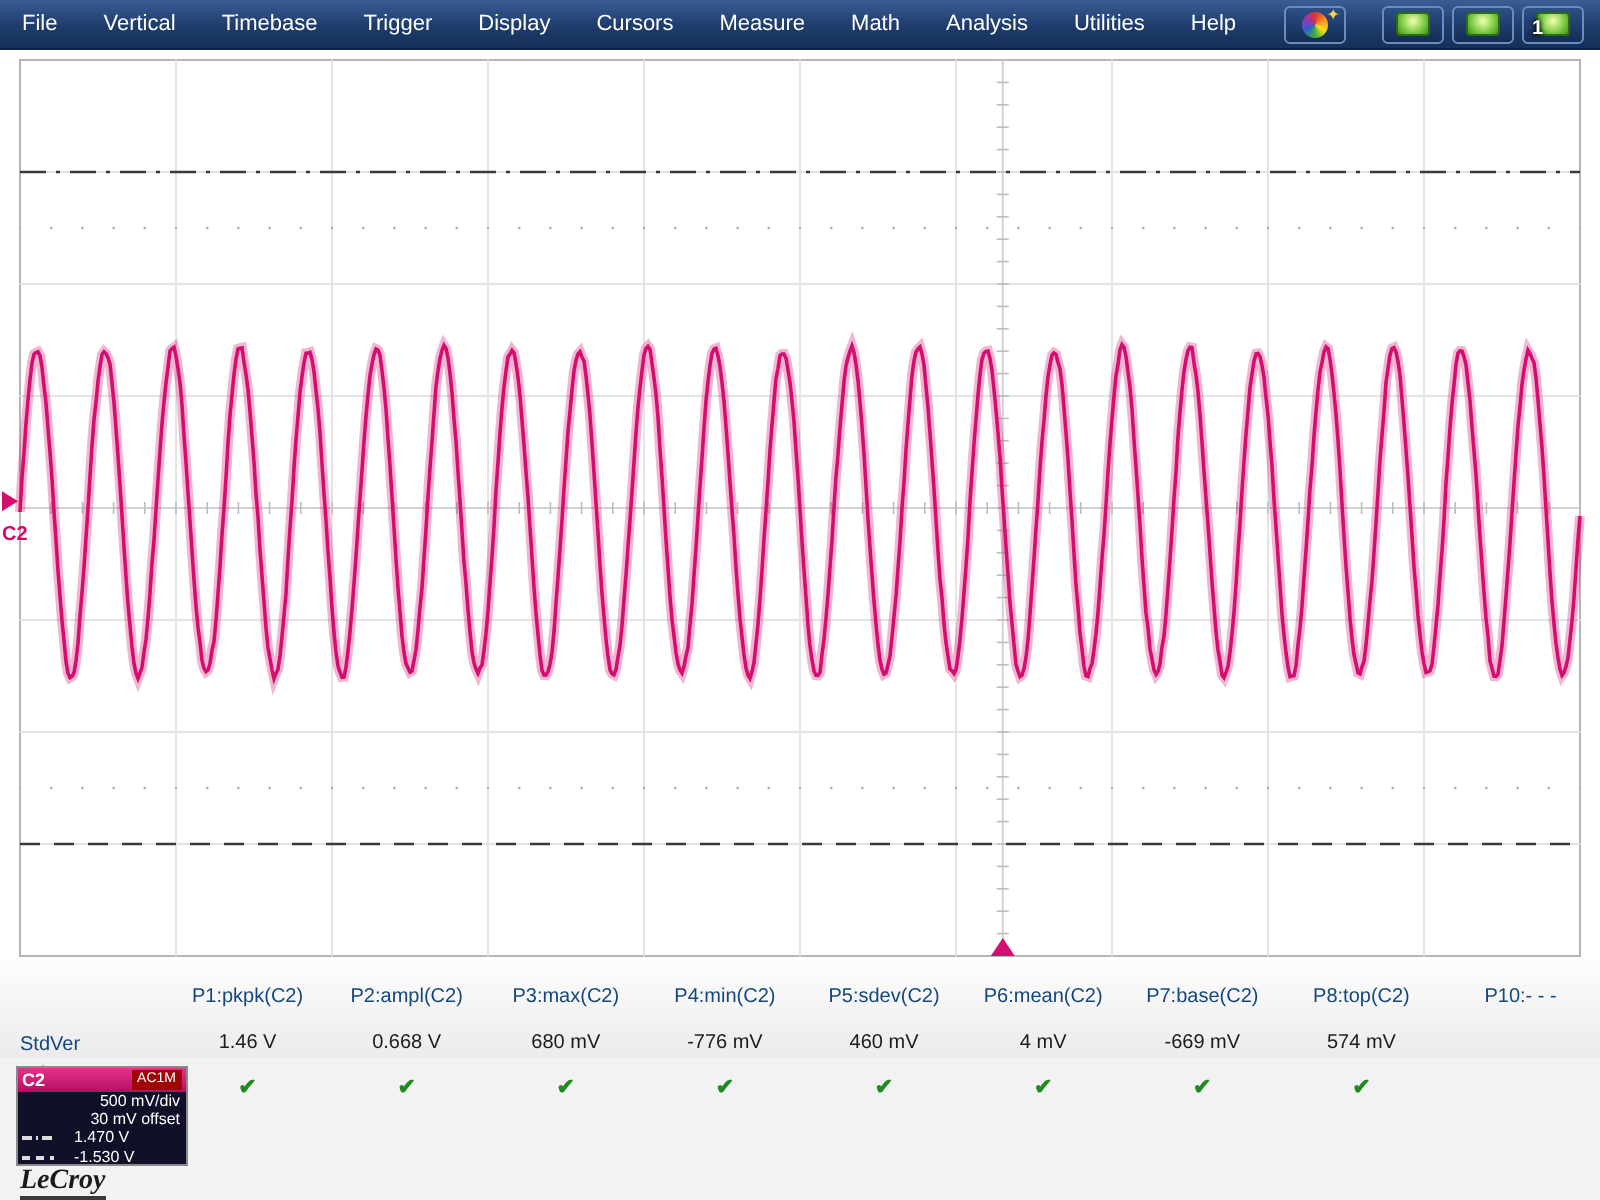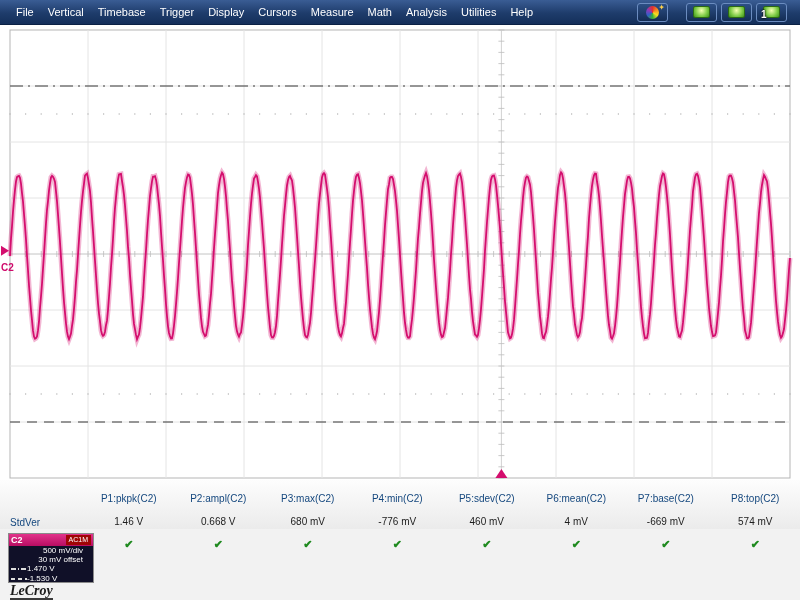--- a/index.html
+++ b/index.html
@@ -8,21 +8,21 @@
     font-family:"Liberation Sans", sans-serif;
     background:#f2f2f2;
     position:relative;
     overflow:hidden;
   }
   
   .menubar {
     position:absolute; top:0; left:0; width:800px; height:25px;
     background:linear-gradient(#3a5d94,#1e3c6b 55%,#142f5a);
     border-bottom:1px solid #0b2145;
-    display:flex; align-items:center; padding:0 9px;
+    display:flex; align-items:center; padding:0 4px;gap:9px;
   }
   .menu-item { color:#ffffff; font-size:11px; padding:5px 7px; cursor:default; white-space:nowrap; }
   .toolbar { margin-left:auto; display:flex; gap:4px; align-items:center; padding-right:4px; }
   .tb-btn {
     width:31px; height:19px; border-radius:3px; position:relative;
     border:1px solid #6b8cc0;
     background:linear-gradient(#2c4f85,#132c54);
     display:flex; align-items:center; justify-content:center;
   }
   .tb-group-gap { width:10px; }
@@ -55,22 +55,22 @@
   .descriptor {
     position:absolute; left:8px; top:533px; width:86px; height:50px;
     border:1px solid #8a8a8a; background:#101028; overflow:hidden;
   }
   .desc-header {
     height:12px; background:linear-gradient(#e2338b,#b80d62);
     color:#fff; display:flex; justify-content:space-between; align-items:center;
     padding:0 2px; font-size:9px; font-weight:bold; line-height:12px;
   }
   .coupling { font-size:7px; font-weight:normal; background:#a00505; padding:0 3px; line-height:10px; }
-  .desc-line { color:#fff; text-align:right; padding-right:10px; font-size:8px; line-height:9px; }
-  .desc-lvl { display:flex; align-items:center; gap:0; color:#fff; font-size:8px; line-height:10px; padding-left:2px; }
+  .desc-line { color:#fff; text-align:right; padding-right:3px; font-size:8px; line-height:9px; }
+  .desc-lvl { display:flex; align-items:center; gap:10px; color:#fff; font-size:8px; line-height:10px; padding-left:2px; }
   .glyph { width:16px; height:2px; flex:none; }
   .glyph.dashdot { background:repeating-linear-gradient(90deg,#ddd 0 5px,transparent 5px 7px,#ddd 7px 8px,transparent 8px 10px); }
   .glyph.dashed  { background:repeating-linear-gradient(90deg,#ddd 0 4px,transparent 4px 7px); }
   
   .logo {
     position:absolute; left:10px; top:584px;
     font-family:"Liberation Serif", serif; font-size:14px; font-weight:bold;
     color:#1a1a1a; border-bottom:2px solid #3a3a3a; line-height:14px;font-style:italic;
   }
 </style>
@@ -374,20 +374,25 @@
   <div class="mcol">
     <div class="mlabel">P7:base(C2)</div>
     <div class="mvalue">-669 mV</div>
     <div class="mstatus">✔</div>
   </div>
   <div class="mcol">
     <div class="mlabel">P8:top(C2)</div>
     <div class="mvalue">574 mV</div>
     <div class="mstatus">✔</div>
   </div>
+  <div class="mcol">
+    <div class="mlabel">P10:- - -</div>
+    <div class="mvalue"></div>
+    <div class="mstatus"></div>
+  </div>
 </section>
 
 <div class="descriptor">
   <div class="desc-header">
     <span>C2</span>
     <span class="coupling">AC1M</span>
   </div>
   <div class="desc-line">500 mV/div</div>
   <div class="desc-line">30 mV offset</div>
   <div class="desc-lvl">

